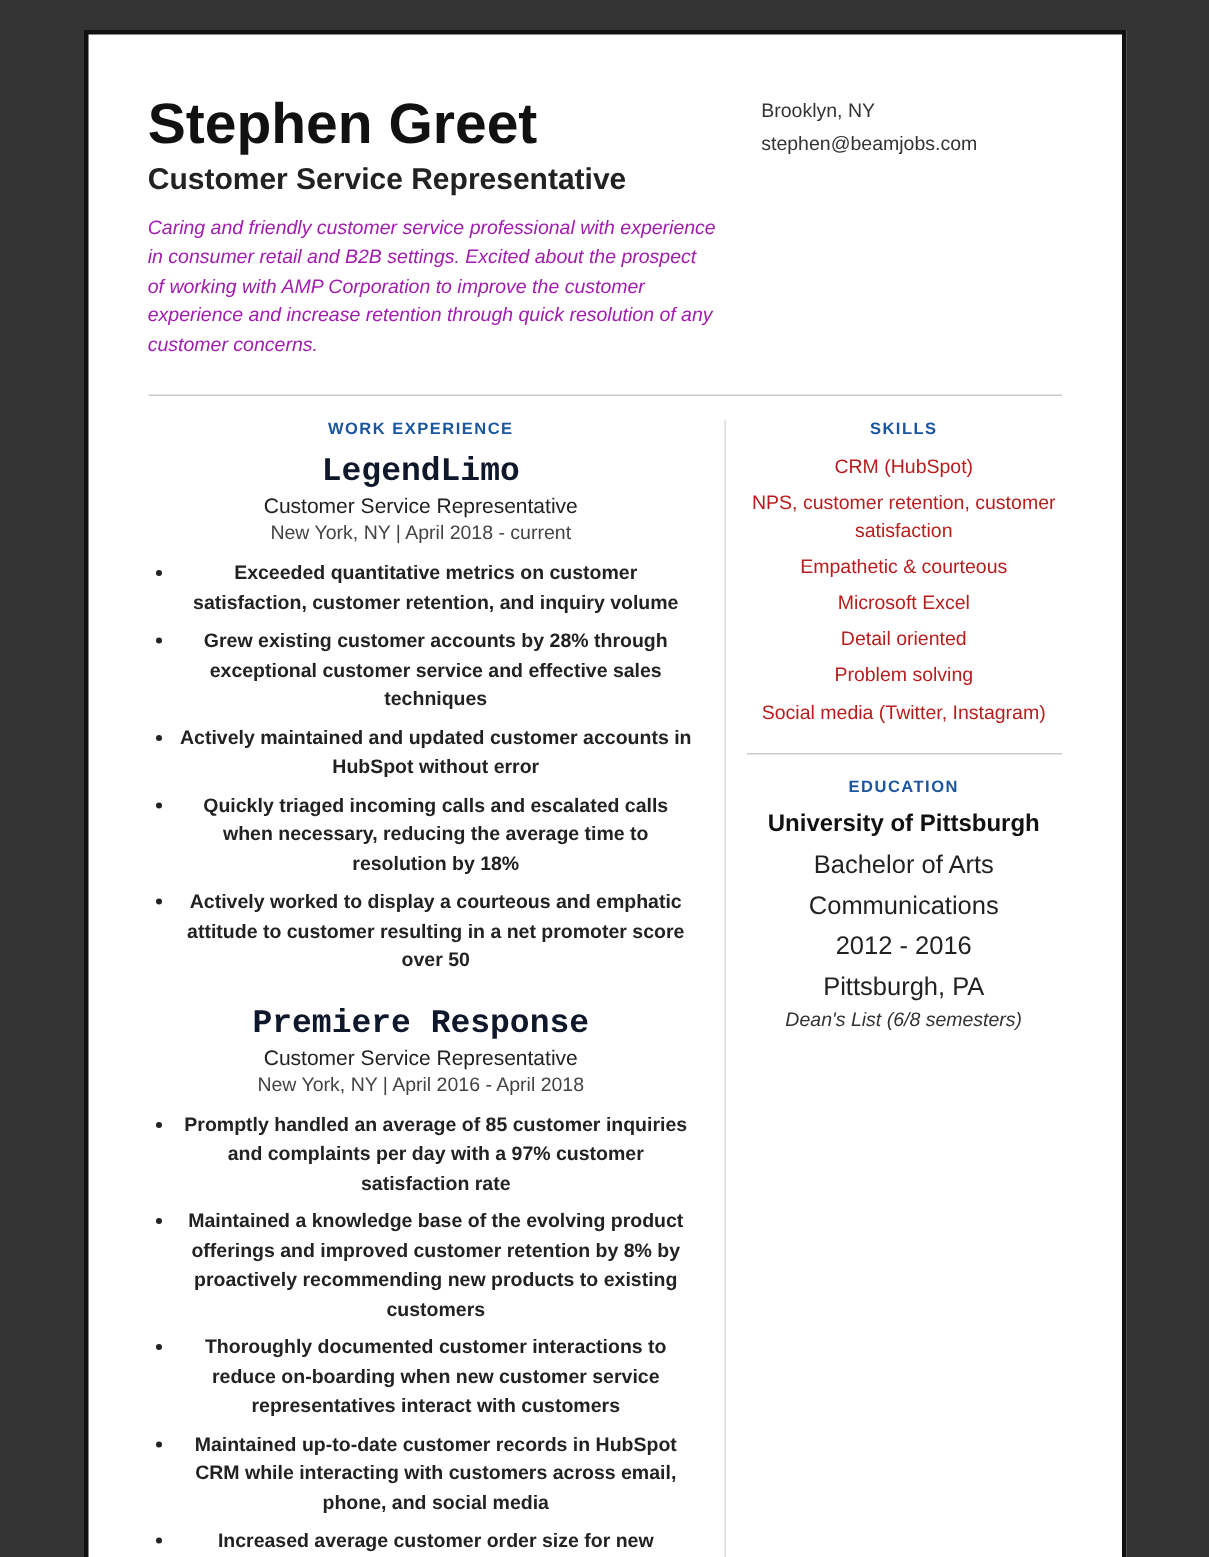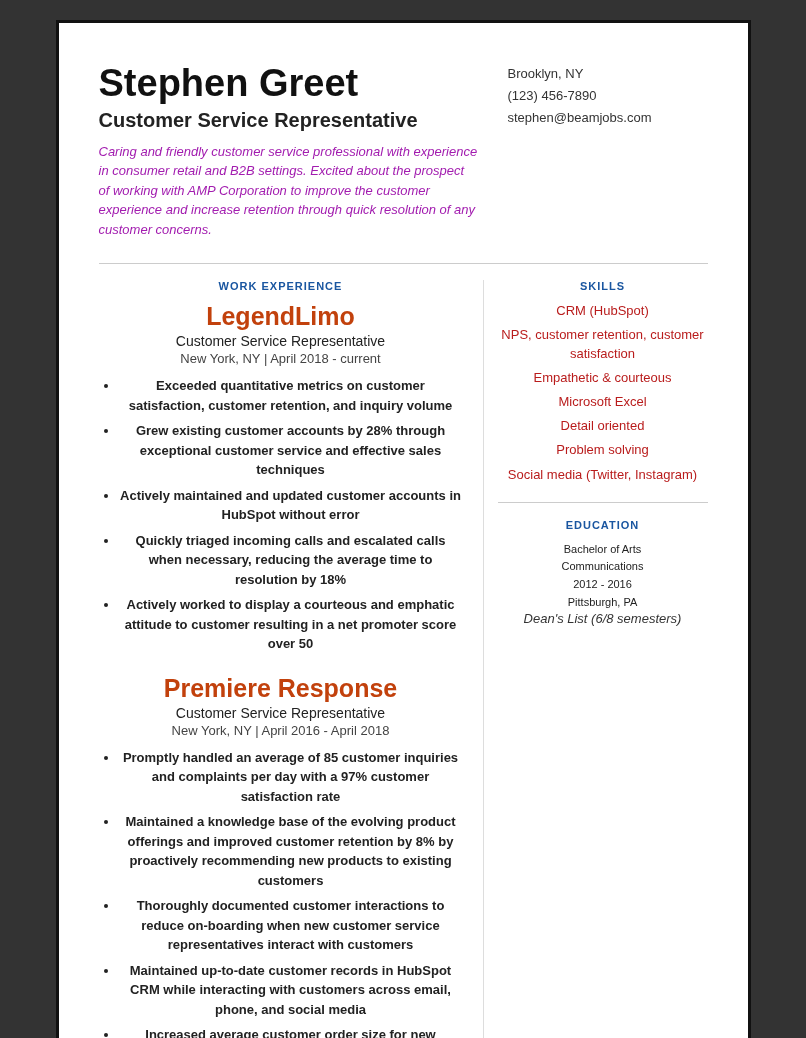--- a/index.html
+++ b/index.html
@@ -92,24 +92,25 @@
     }
     .section-label {
       font-size: 11px;
       font-weight: 700;
       color: #1a56a0;
       letter-spacing: 1px;
       text-transform: uppercase;
       margin-bottom: 10px;
     }
     .company-name {
-      font-size: 25px;
-      font-weight: 700;
-      color: #c2410c;
+      font-size: 22px;
+      font-weight: 700;
+      color: #0f172a;
       margin-bottom: 2px;
+      font-family: Liberation Mono, monospace;
     }
     .job-position {
       font-size: 14px;
       color: #222;
       margin-bottom: 2px;
     }
     .job-meta {
       font-size: 13px;
       color: #444;
       margin-bottom: 10px;
@@ -132,21 +133,21 @@
       margin-bottom: 6px;
       line-height: 1.4;
     }
     .edu-name {
       font-size: 16px;
       font-weight: 700;
       color: #111;
       margin-bottom: 4px;
     }
     .edu-detail {
-      font-size: 11px;
+      font-size: 17px;
       color: #222;
       line-height: 1.6;
     }
     .edu-italic {
       font-size: 13px;
       font-style: italic;
       color: #333;
     }
     .section-gap {
       margin-bottom: 18px;
@@ -158,21 +159,20 @@
 <div class="resume-wrapper">
 
   <div class="header-section">
     <div class="header-left">
       <div class="name-title">Stephen Greet</div>
       <div class="job-title">Customer Service Representative</div>
       <div class="summary">Caring and friendly customer service professional with experience in consumer retail and B2B settings. Excited about the prospect of working with AMP Corporation to improve the customer experience and increase retention through quick resolution of any customer concerns.</div>
     </div>
     <div class="header-right">
       <div>Brooklyn, NY</div>
-      <div>(123) 456-7890</div>
       <div>stephen@beamjobs.com</div>
     </div>
   </div>
 
   <hr class="divider">
 
   <div class="two-column">
 
     <div class="left-col">
       <div class="section-label">WORK EXPERIENCE</div>
@@ -214,20 +214,21 @@
         <div class="skill-item">Microsoft Excel</div>
         <div class="skill-item">Detail oriented</div>
         <div class="skill-item">Problem solving</div>
         <div class="skill-item">Social media (Twitter, Instagram)</div>
       </div>
 
       <hr class="divider">
 
       <div class="section-gap">
         <div class="section-label">EDUCATION</div>
+        <div class="edu-name">University of Pittsburgh</div>
         <div class="edu-detail">Bachelor of Arts</div>
         <div class="edu-detail">Communications</div>
         <div class="edu-detail">2012 - 2016</div>
         <div class="edu-detail">Pittsburgh, PA</div>
         <div class="edu-italic">Dean's List (6/8 semesters)</div>
       </div>
     </div>
 
   </div>
 </div>

